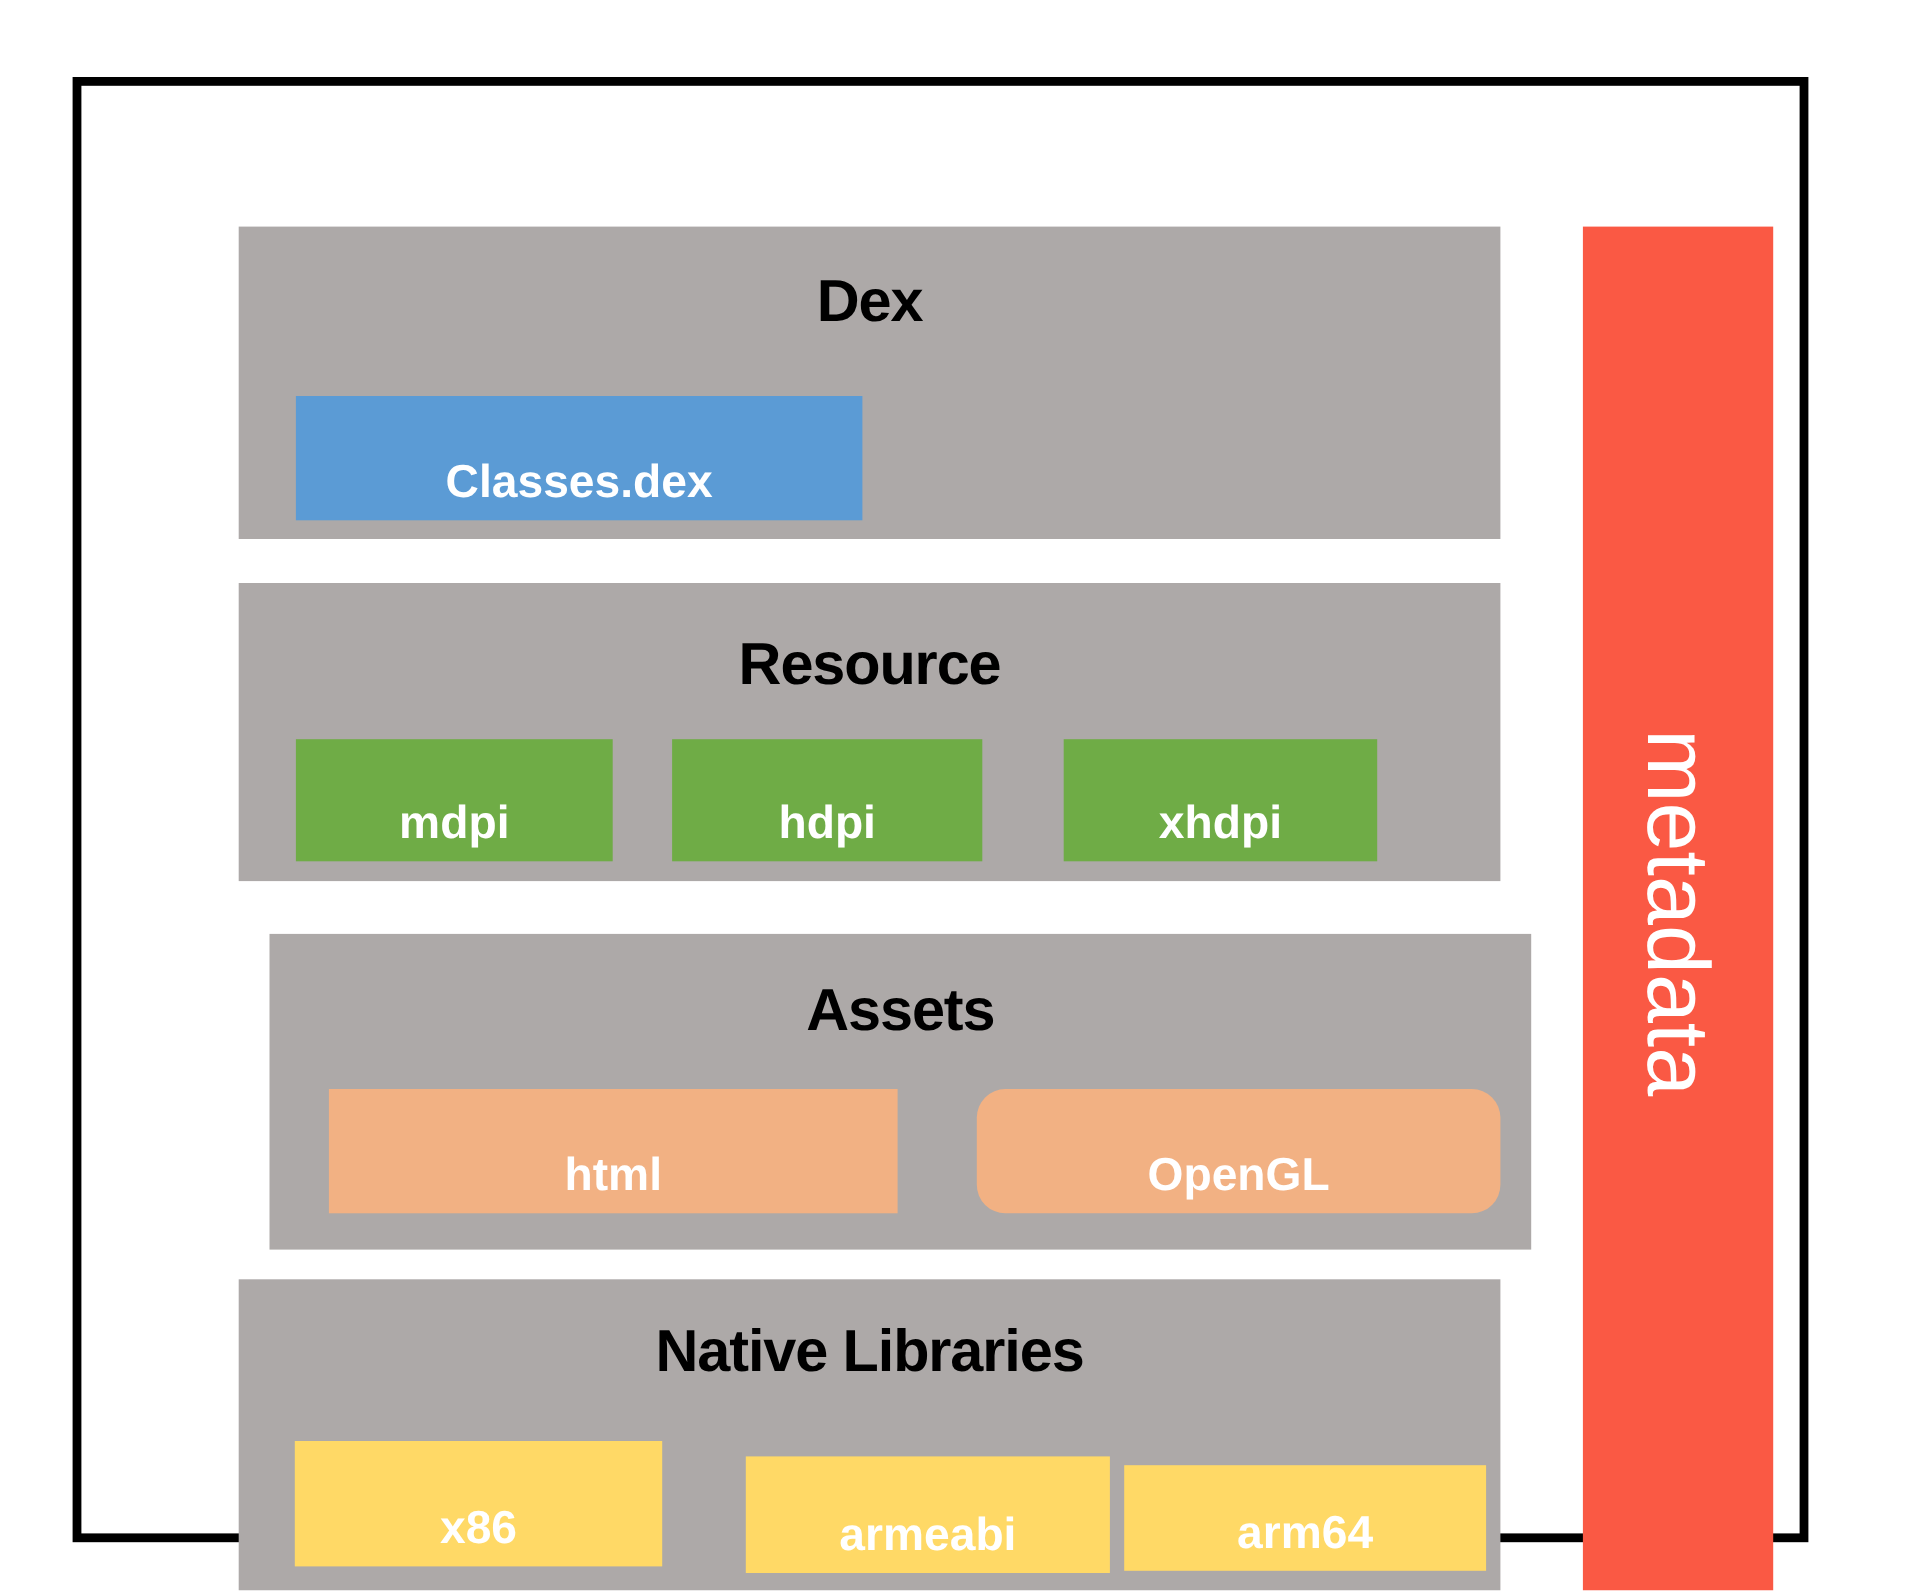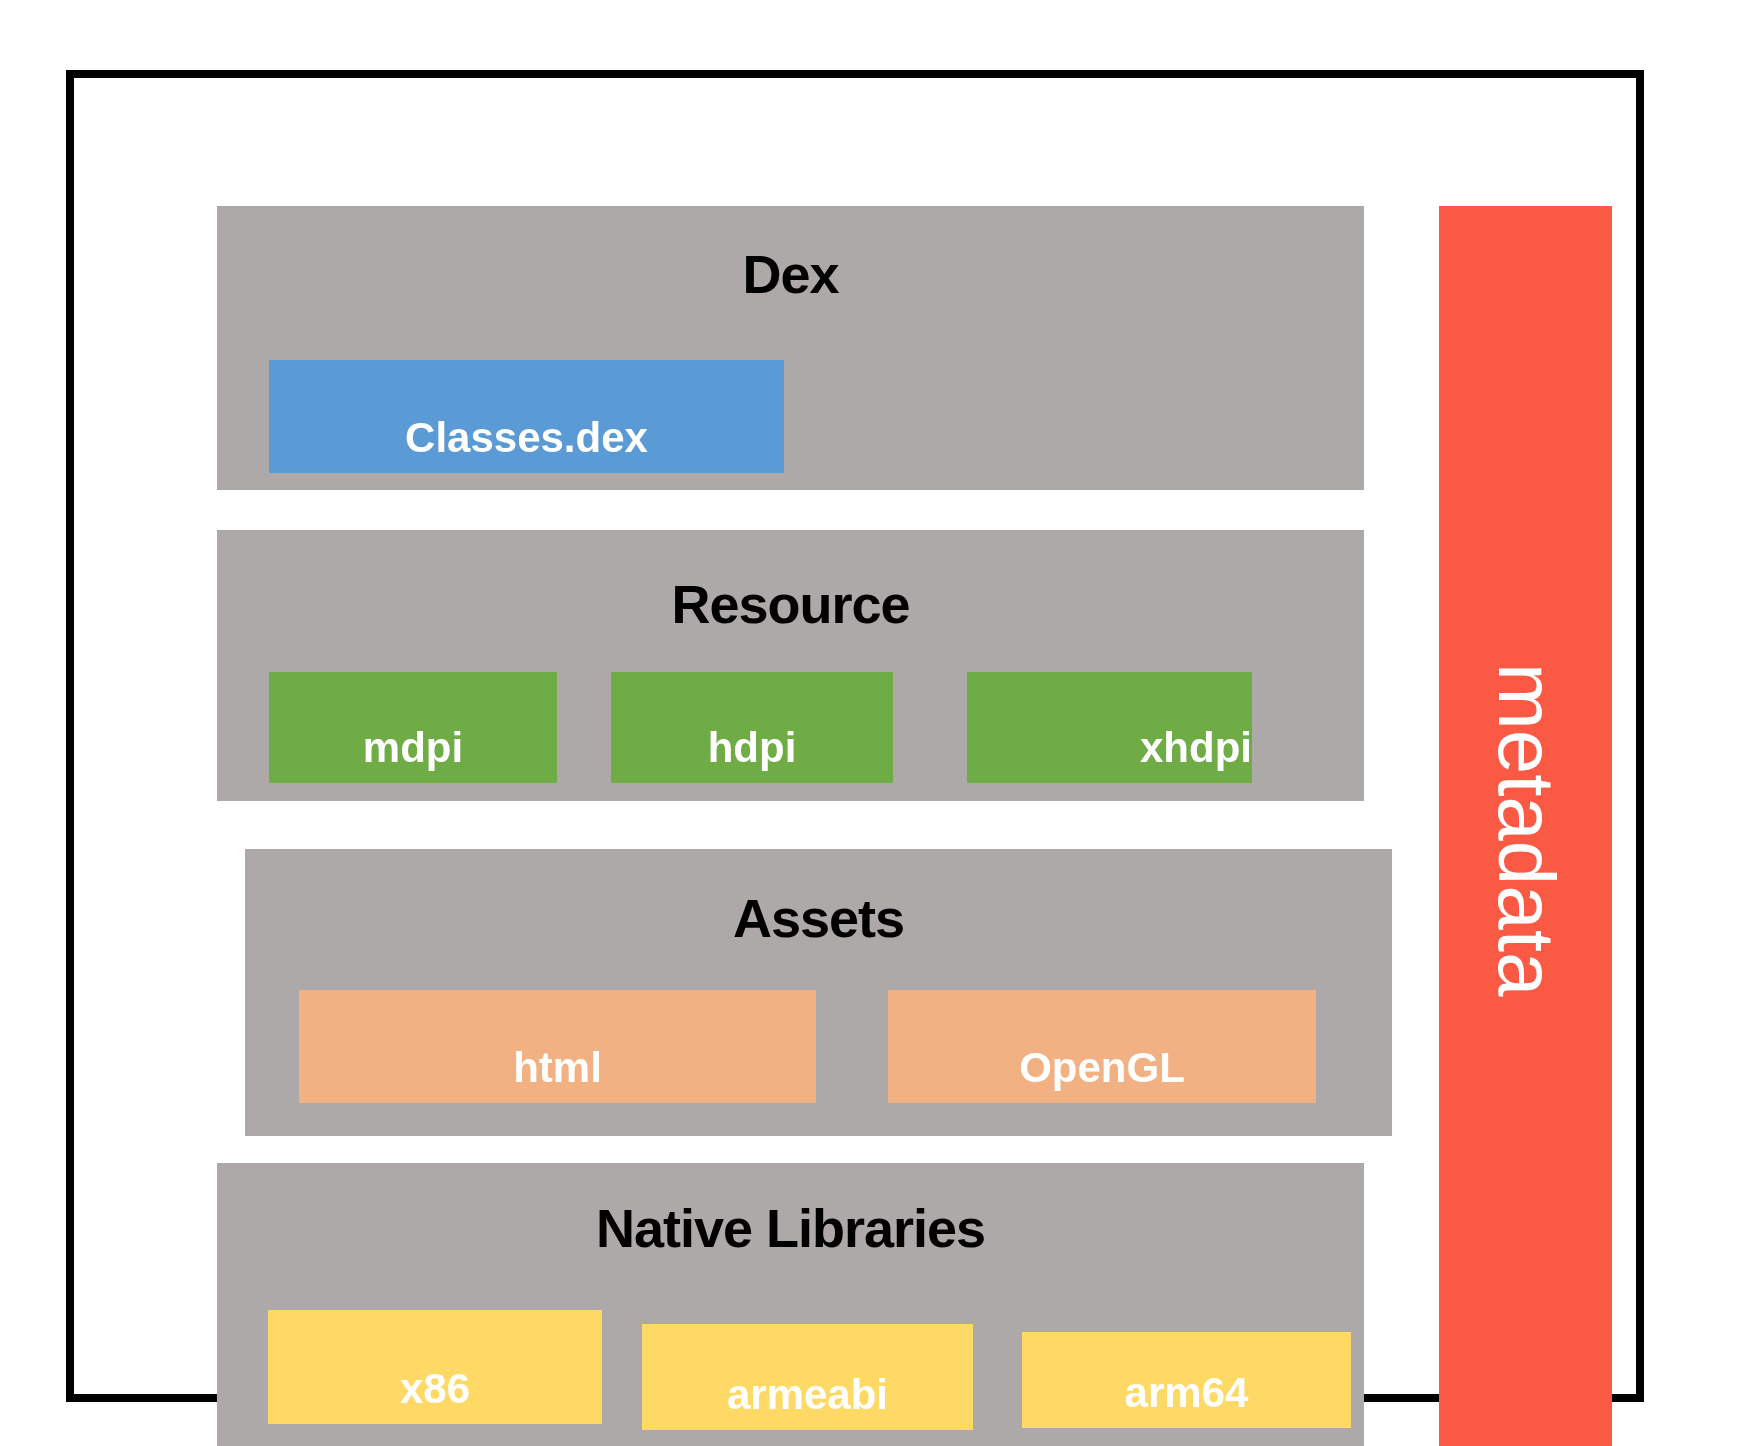--- a/index.html
+++ b/index.html
@@ -68,31 +68,31 @@
   }
   
   .sec-dex .item      { background: var(--c-dex-item-bg, #5B9BD5); top: 154px; height: 113px; }
   .item-classes-dex   { left: 52px;  width: 515px; }
   .item-classesn-dex  { left: 611px; width: 513px; }
 
   
   .sec-resource .item { background: var(--c-resource-item-bg, #6FAC46); top: 142px; height: 111px; }
   .item-mdpi  { left: 52px;  width: 288px; align-items: flex-end; }
   .item-hdpi  { left: 394px; width: 282px; }
-  .item-xhdpi { left: 750px; width: 285px; justify-content: flex-end; }
+  .item-xhdpi { left: 750px; width: 285px; }
 
   
   .sec-assets .item { background: var(--c-assets-item-bg, #F2B183); top: 141px; height: 113px; }
   .item-html   { left: 54px;  width: 517px; }
-  .item-opengl { left: 643px; width: 428px; }
+  .item-opengl { left: 643px; width: 476px; border-radius: 26px; }
 
   
   .sec-native .item { background: var(--c-native-item-bg, #FFD966); }
   .item-x86     { left: 51px;  width: 334px; top: 147px; height: 114px; }
-  .item-armeabi { left: 425px; width: 331px; top: 161px; height: 106px; }
+  .item-armeabi { left: 461px; width: 331px; top: 161px; height: 106px; }
   .item-arm64   { left: 805px; width: 329px; top: 169px; height: 96px;  }
 
   .metadata-bar {
     position: absolute;
     left: 1365px;
     top: 128px;
     width: 173px;
     height: 1247px;
     background: var(--c-metadata-bar-bg, #FA5944);
     display: flex;

